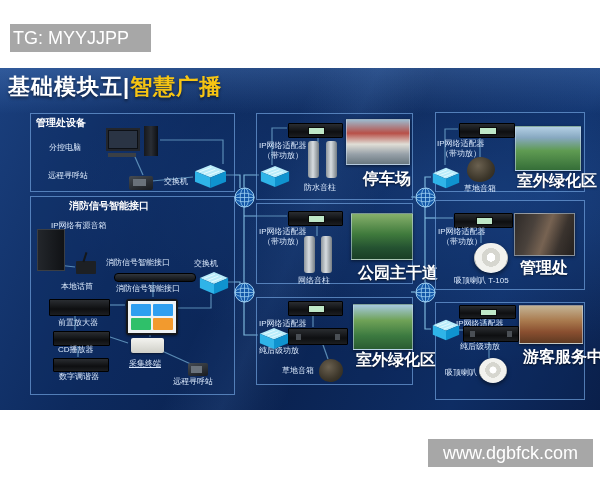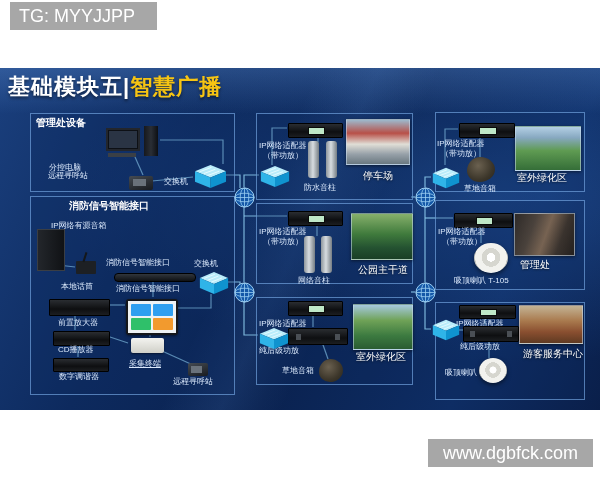--- a/index.html
+++ b/index.html
@@ -1,37 +1,37 @@
 <!DOCTYPE html>
 <html><head>
 <meta charset="utf-8">
 <style>
   html,body{margin:0;padding:0;background:#fff;}
   .page{position:relative;width:600px;height:480px;background:#fff;overflow:hidden;
         font-family:"Liberation Sans","DejaVu Sans",sans-serif;}
   .badge{position:absolute;background:#a7a7a7;color:#fff;display:flex;align-items:center;}
-  .badge-top{left:10px;top:2px;width:138px;height:28px;font-size:18px;padding-left:9px;}
+  .badge-top{left:10px;top:24px;width:138px;height:28px;font-size:18px;padding-left:3px;}
   .badge-bottom{left:428px;top:439px;width:165px;height:28px;font-size:18px;justify-content:center;}
   .slide{position:absolute;left:0;top:68px;width:600px;height:342px;overflow:hidden;
          background:
            radial-gradient(120% 80% at 82% 38%, rgba(45,100,180,.40), transparent 60%),
            linear-gradient(115deg,#1a3f7d 0%,#0d2a5e 30%,#0a2250 55%,#0e2d64 80%,#0a1f4a 100%);}
   .slide::before{content:'';position:absolute;left:0;top:0;right:0;height:46px;pointer-events:none;
          background:linear-gradient(180deg,rgba(90,140,210,.35),transparent);}
   .slide::after{content:'';position:absolute;inset:0;pointer-events:none;
          background:linear-gradient(115deg,transparent 42%,rgba(90,140,210,.14) 50%,transparent 58%);}
   .title{position:absolute;left:8px;top:4px;font-size:22px;font-weight:bold;color:#fff;
          letter-spacing:1px;text-shadow:0 2px 3px rgba(0,0,0,.5);z-index:5;}
   .title .accent{color:#f6c413;}
   .wires{position:absolute;left:0;top:0;width:600px;height:342px;pointer-events:none;z-index:1;}
   .wires polyline{fill:none;stroke:#8ecdee;stroke-width:1.2;opacity:.85;}
   .box{position:absolute;border:1px solid rgba(120,170,230,.65);background:rgba(14,42,95,.30);z-index:2;}
   .box-title{position:absolute;color:#fff;font-weight:bold;font-size:10px;white-space:nowrap;}
   .lbl{position:absolute;color:#dbe9fc;font-size:8px;white-space:nowrap;line-height:10px;}
-  .lbl-bold{position:absolute;color:#fff;font-weight:normal;font-size:10px;white-space:nowrap;
+  .lbl-bold{position:absolute;color:#fff;font-weight:bold;font-size:16px;white-space:nowrap;
             text-shadow:0 1px 2px rgba(0,0,0,.6);}
   .cube,.globe{position:absolute;z-index:3;}
   .photo{position:absolute;border:1px solid rgba(200,220,240,.55);box-shadow:0 1px 3px rgba(0,0,0,.5);}
   .ph-parking{background:linear-gradient(180deg,#9db8cc 0%,#b85048 30%,#e0ded6 55%,#96a0a8 78%,#6a7880 100%);}
   .ph-parkroad{background:linear-gradient(180deg,#86b06b 0%,#3f7a3c 45%,#245231 75%,#1a3f26 100%);}
   .ph-green-mid{background:linear-gradient(180deg,#a6c9de 0%,#6fa257 35%,#3c7a40 70%,#2a5c32 100%);}
   .ph-green-right{background:linear-gradient(180deg,#b3cfe4 0%,#87a8c0 25%,#5f9b52 55%,#356e38 100%);}
   .ph-office{background:linear-gradient(110deg,#2e2a28 0%,#4a423c 30%,#776352 52%,#3a332e 75%,#24201e 100%);}
   .ph-visitor{background:linear-gradient(180deg,#c3b394 0%,#a97a4e 40%,#8a4f30 70%,#5f3a22 100%);}
   .rack{position:absolute;background:linear-gradient(180deg,#2a2d31,#0e0f11 60%,#1c1e21);
@@ -107,21 +107,21 @@
       <polyline points="162,283 193,297"></polyline>
       <polyline points="107,237 125,237"></polyline>
       <polyline points="75,245 75,262"></polyline>
       <polyline points="78,274 78,289"></polyline>
       <polyline points="107,268 128,275"></polyline>
       <polyline points="58,197 75,199"></polyline>
     </svg>
 
     <div class="box" style="left:30px;top:45px;width:203px;height:77px;">
       <div class="box-title" style="left:5px;top:2px;">管理处设备</div>
-      <div class="lbl" style="left:18px;top:29px;margin-top:20px;">分控电脑</div>
+      <div class="lbl" style="left:18px;top:29px;">分控电脑</div>
       <div class="pc" style="left:75px;top:12px;width:55px;height:33px;">
         <span class="mon">
             <i></i>
           </span>
         <span class="twr"></span>
         <span class="kb"></span>
       </div>
       <div class="lbl" style="left:17px;top:57px;">远程寻呼站</div>
       <div class="paging-dev" style="left:98px;top:62px;width:24px;height:14px;">
           <i></i>

